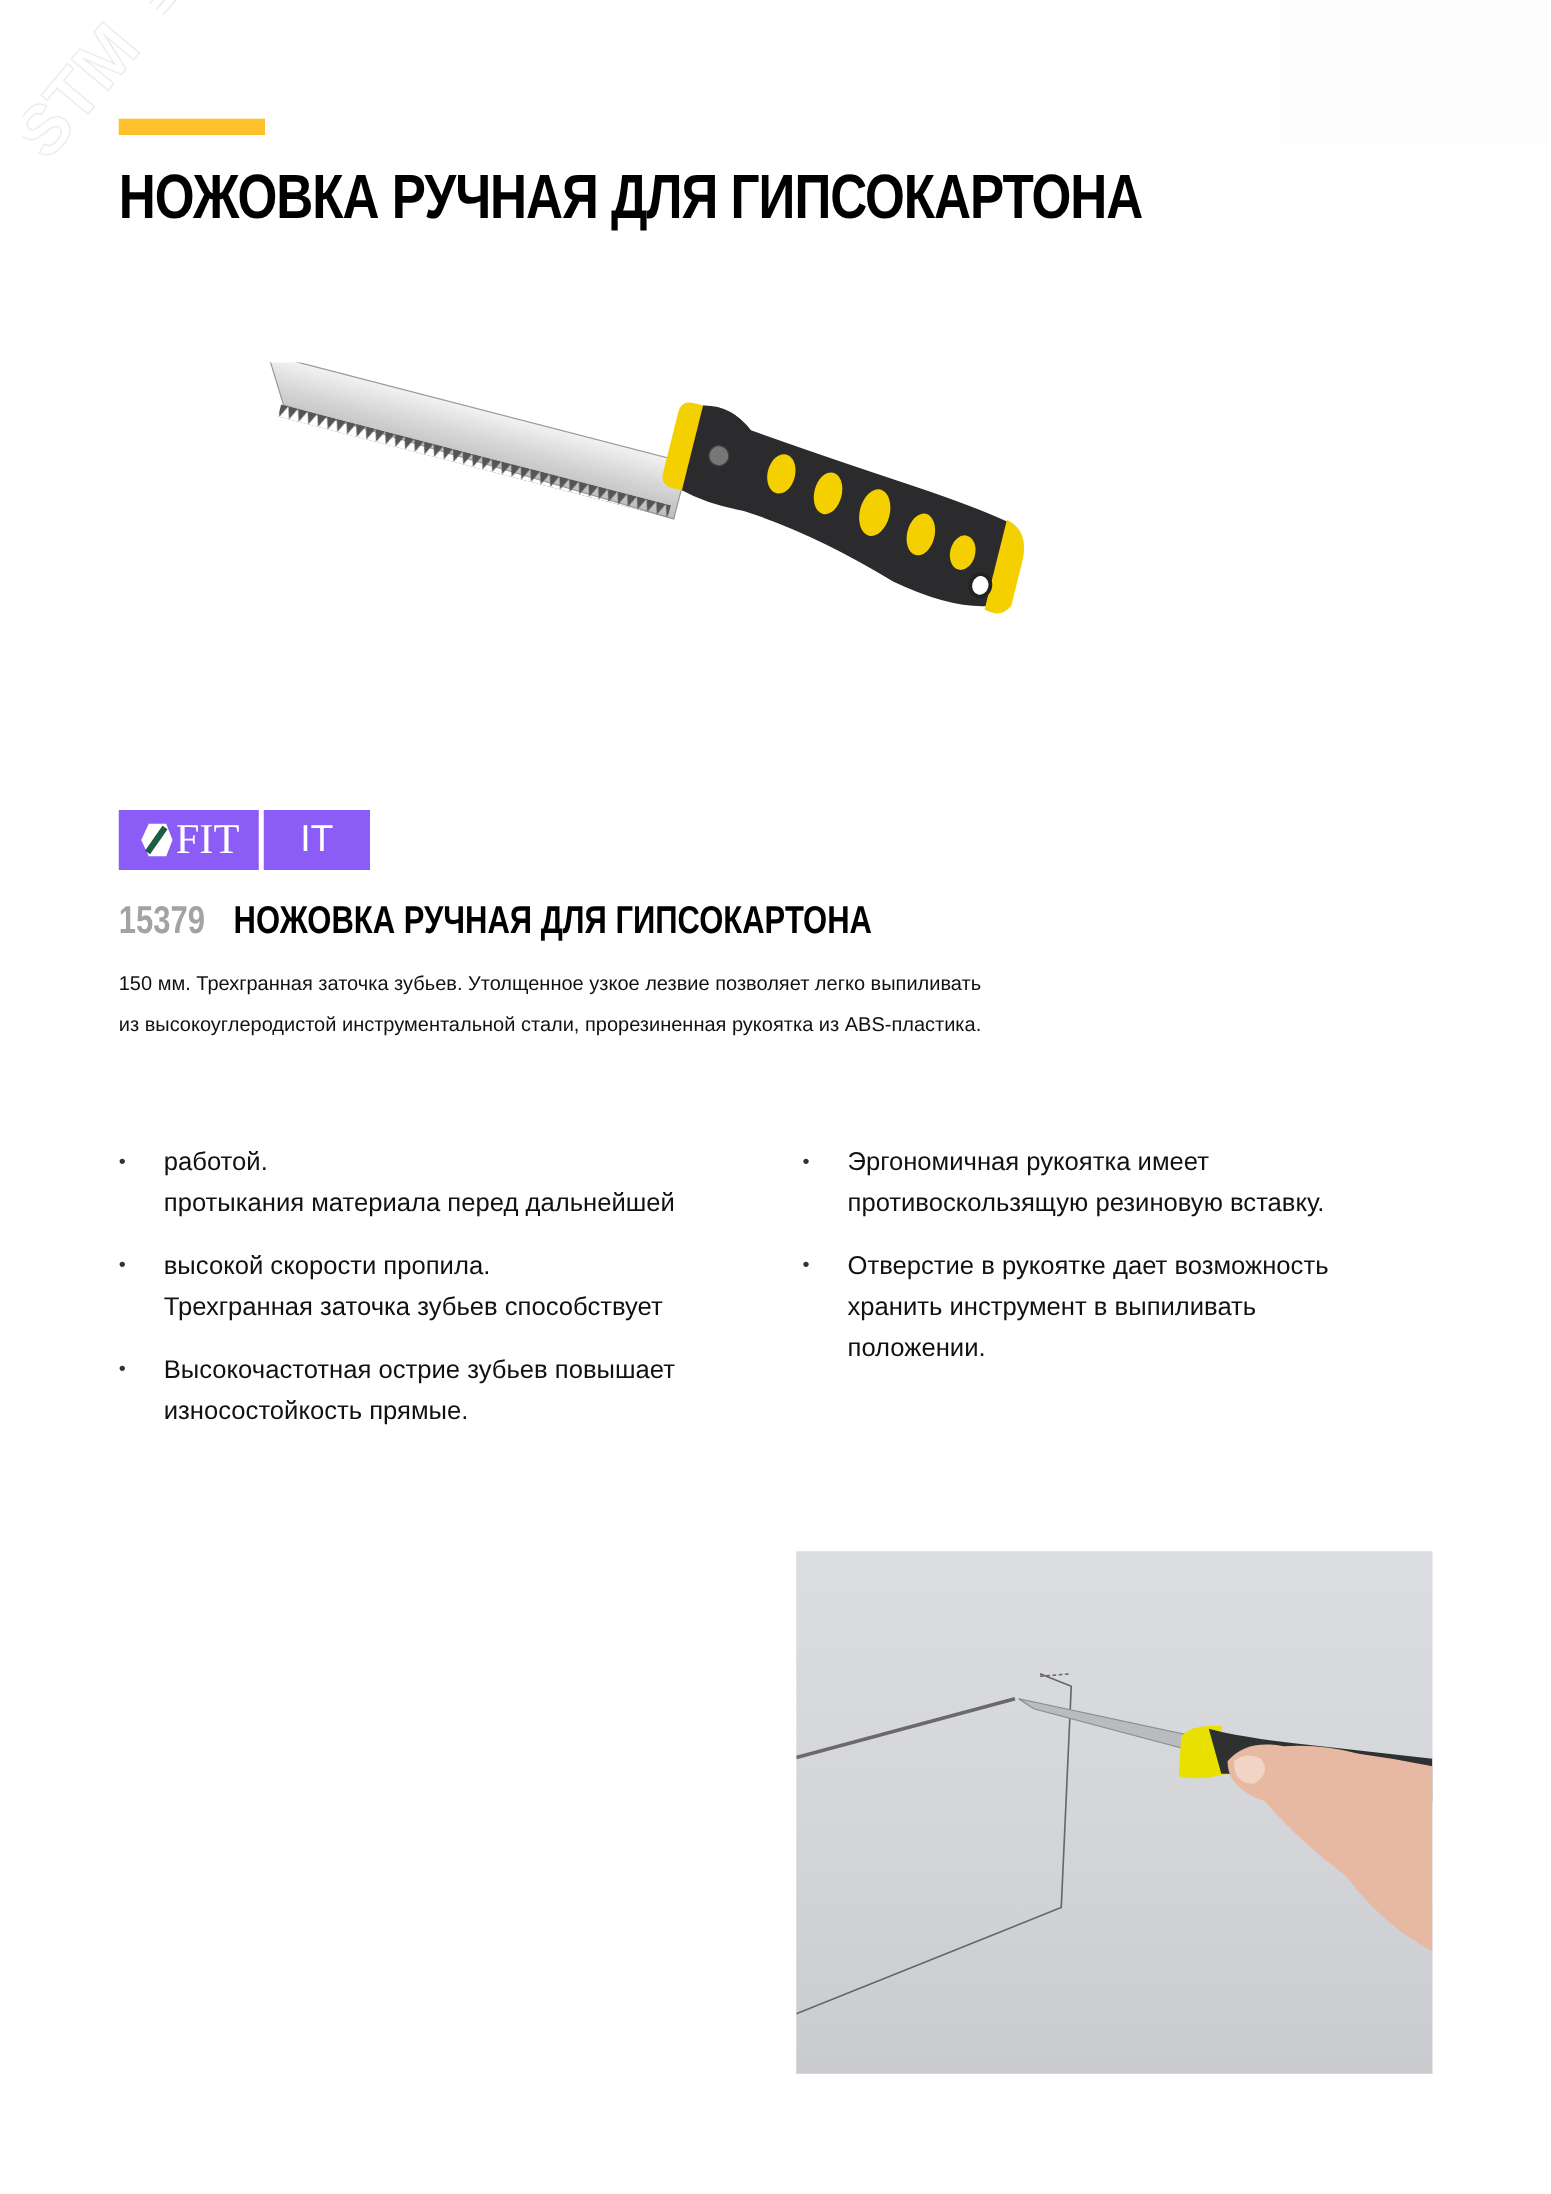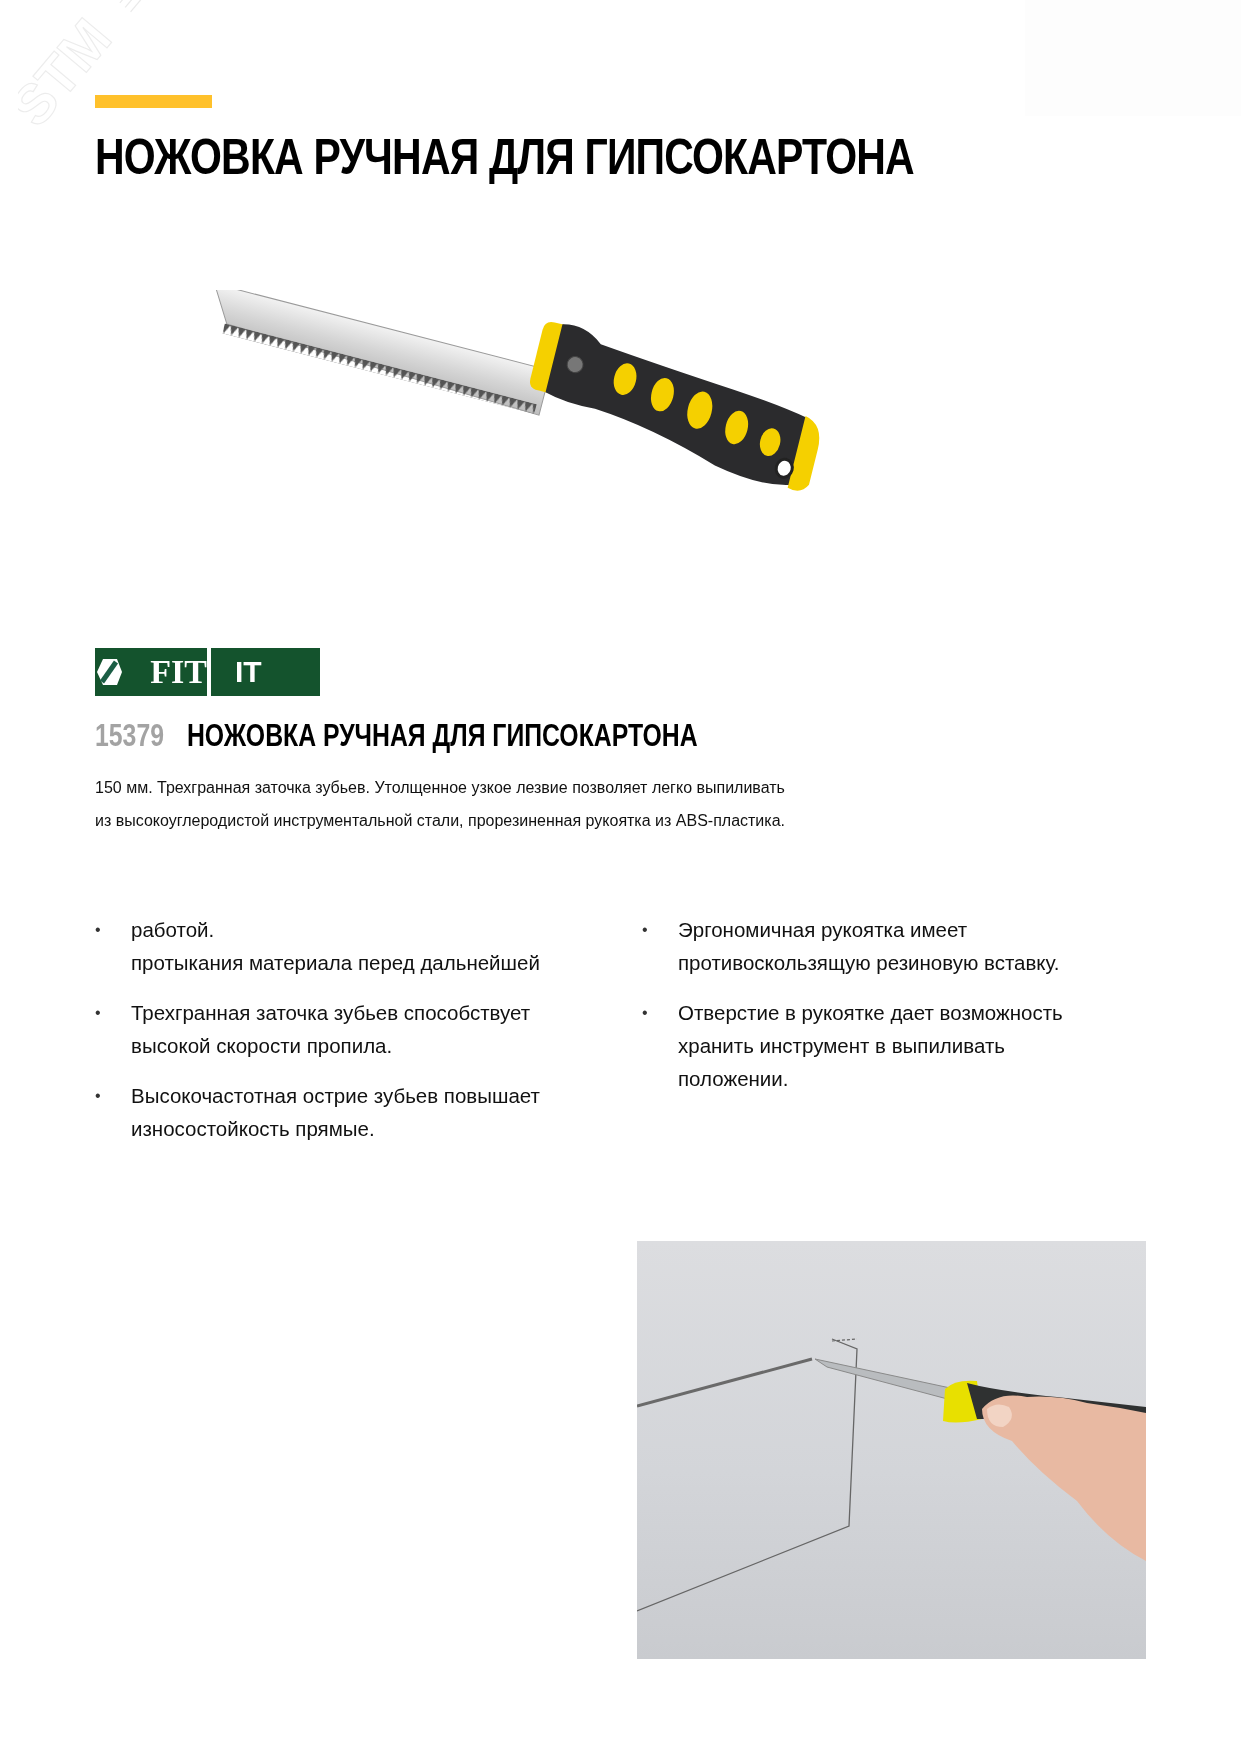--- a/index.html
+++ b/index.html
@@ -26,25 +26,25 @@
     transform: scaleX(0.82); transform-origin: left top;
     white-space: nowrap; color: #000;
   }
   .product-image {
     position: absolute; left: 215px; top: 290px; width: 720px; height: 240px;
   }
   .brand-logo {
     position: absolute; left: 95px; top: 648px; height: 48px; display: flex; gap: 4px;
   }
   .logo-box {
-    background: #14532d; color: #fff; height: 48px; display: flex; align-items: center;
-    justify-content: space-between; font-family: "Liberation Serif", serif; font-weight: bold;
+    background: #8b5cf6; color: #fff; height: 48px; display: flex; align-items: center;
+    justify-content: center; font-family: "Liberation Serif", serif; font-weight: normal;
   }
   .logo-fit { width: 112px; font-size: 34px; letter-spacing: 0px; }
-  .logo-it { width: 85px; font-family: "Liberation Sans", sans-serif; font-size: 30px; padding-left: 24px; }
+  .logo-it { width: 85px; font-family: "Liberation Sans", sans-serif; font-size: 30px; }
   .logo-fit svg { margin-right: 2px; }
   .product-heading {
     position: absolute; left: 95px; top: 716px; white-space: nowrap;
     font-weight: bold; font-size: 31px; line-height: 40px;
     transform: scaleX(0.8); transform-origin: left top;
   }
   .product-code { color: #a3a3a3; margin-right: 20px; font-weight: bold; }
   .product-name { color: #000; }
   .description {
     position: absolute; left: 95px; top: 771px; width: 1020px;
@@ -150,22 +150,22 @@
 </div>
 
 <div class="features col1">
   <div class="feature-item">
     <span class="bullet">•</span>
     <p>работой.</p>
     <p>протыкания материала перед дальнейшей</p>
   </div>
   <div class="feature-item">
     <span class="bullet">•</span>
+    <p>высокой скорости пропила.</p>
     <p>Трехгранная заточка зубьев способствует</p>
-    <p>высокой скорости пропила.</p>
   </div>
   <div class="feature-item">
     <span class="bullet">•</span>
     <p>Высокочастотная острие зубьев повышает</p>
     <p>износостойкость прямые.</p>
   </div>
 </div>
 
 <div class="features col2">
   <div class="feature-item">

